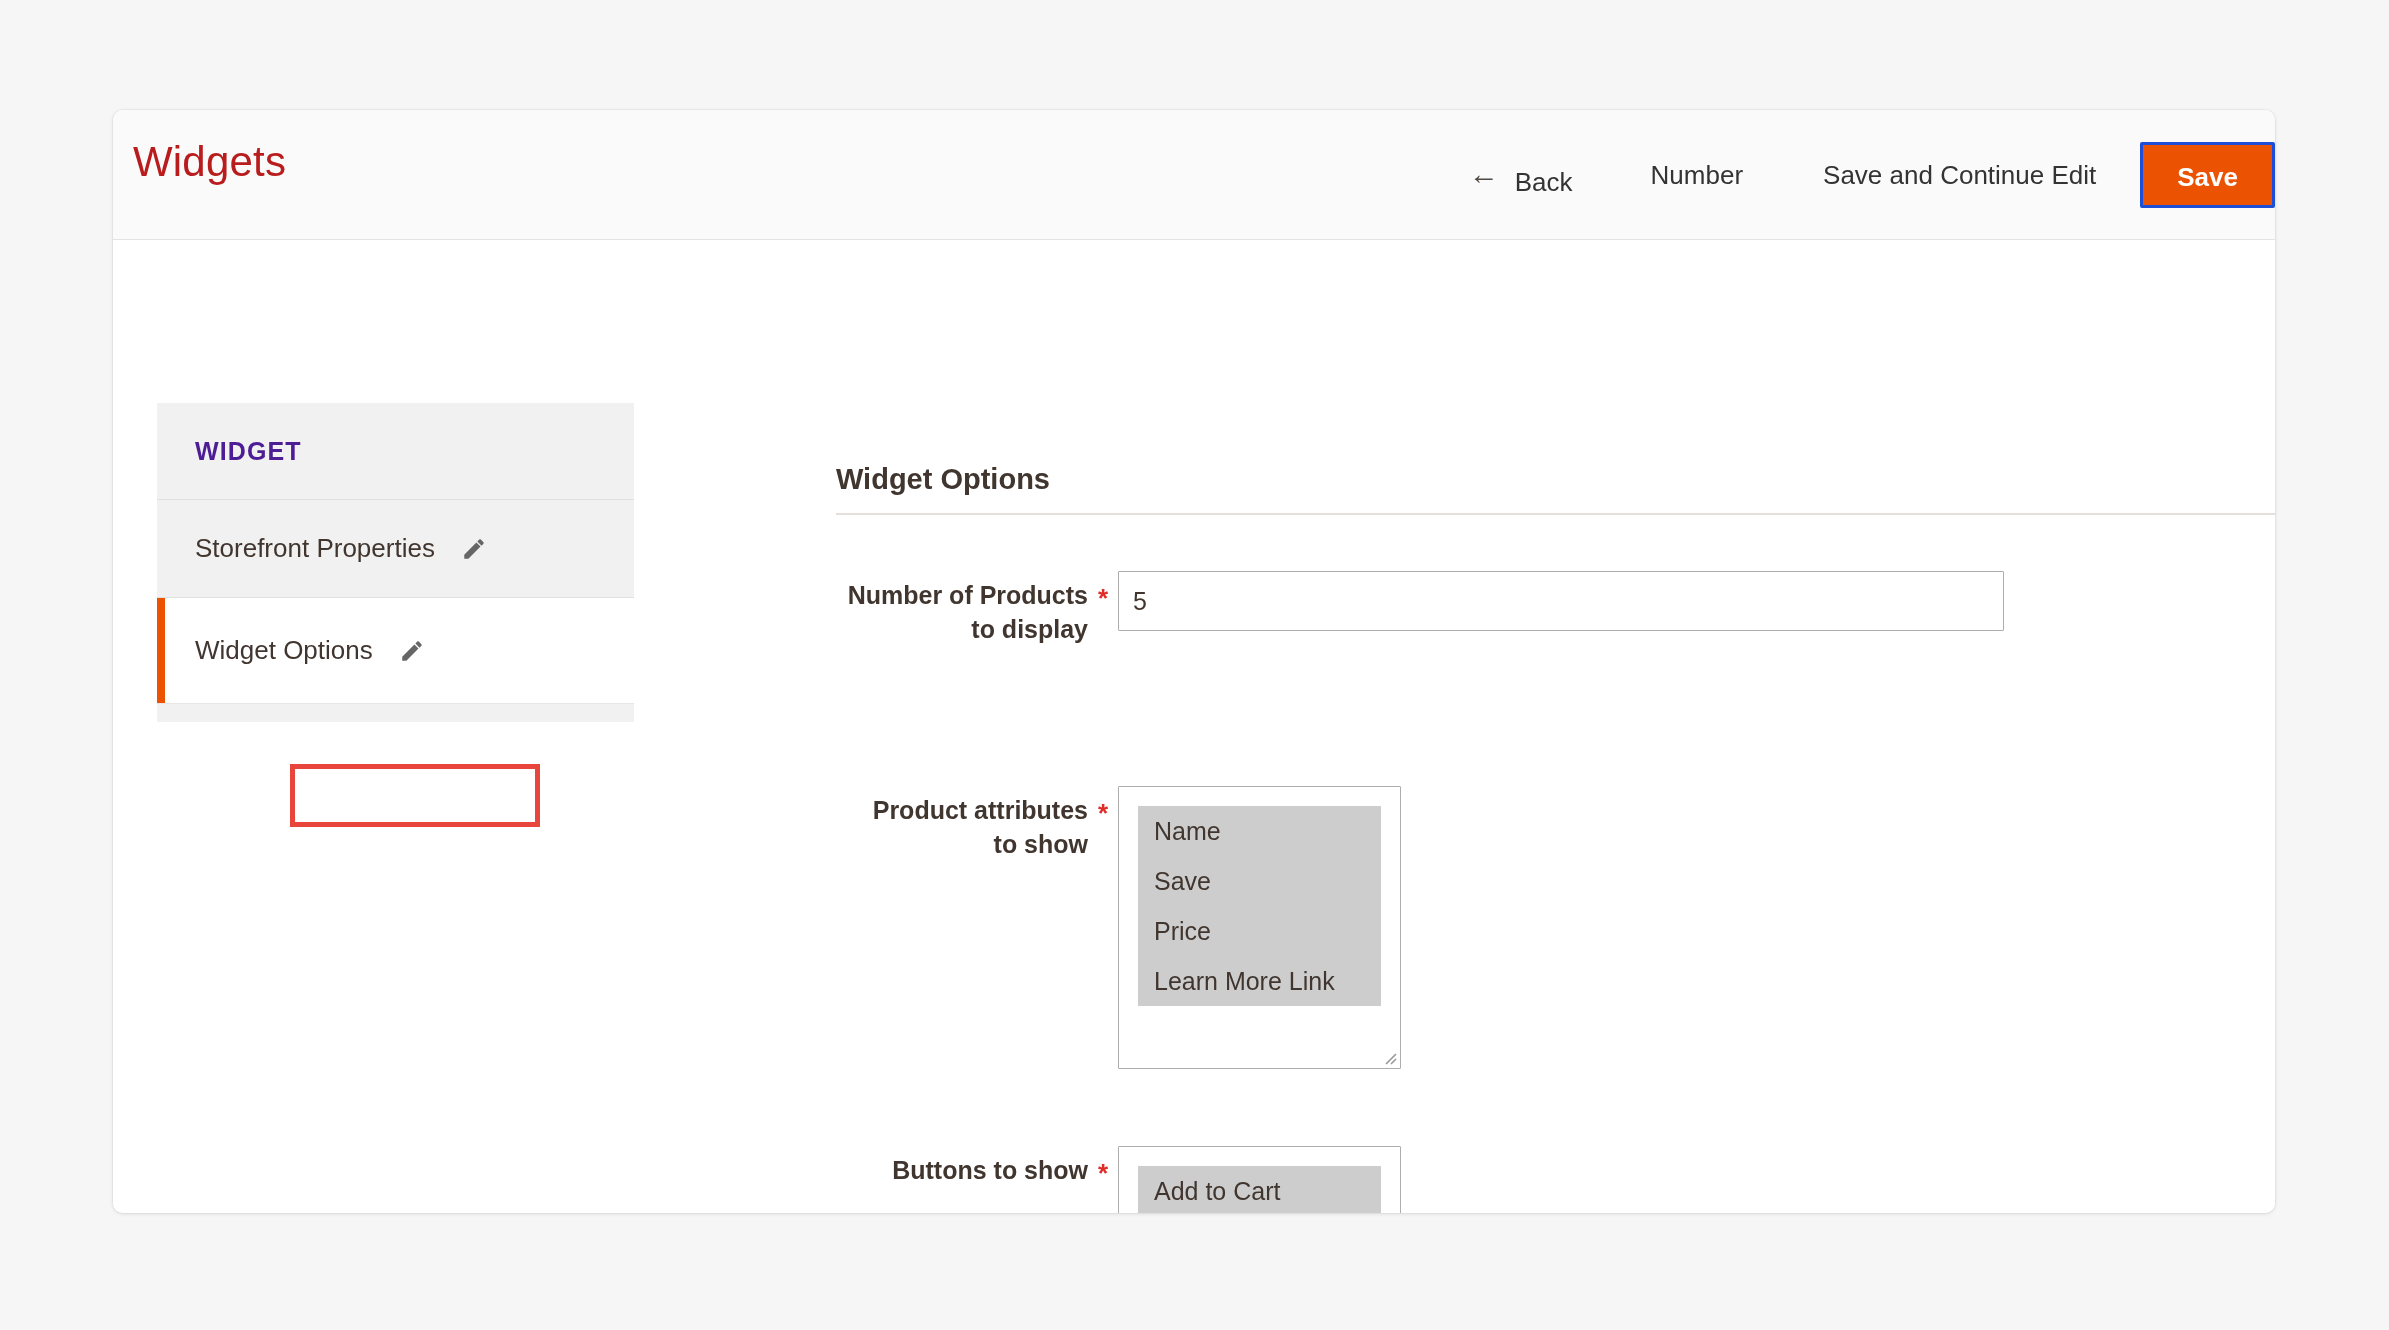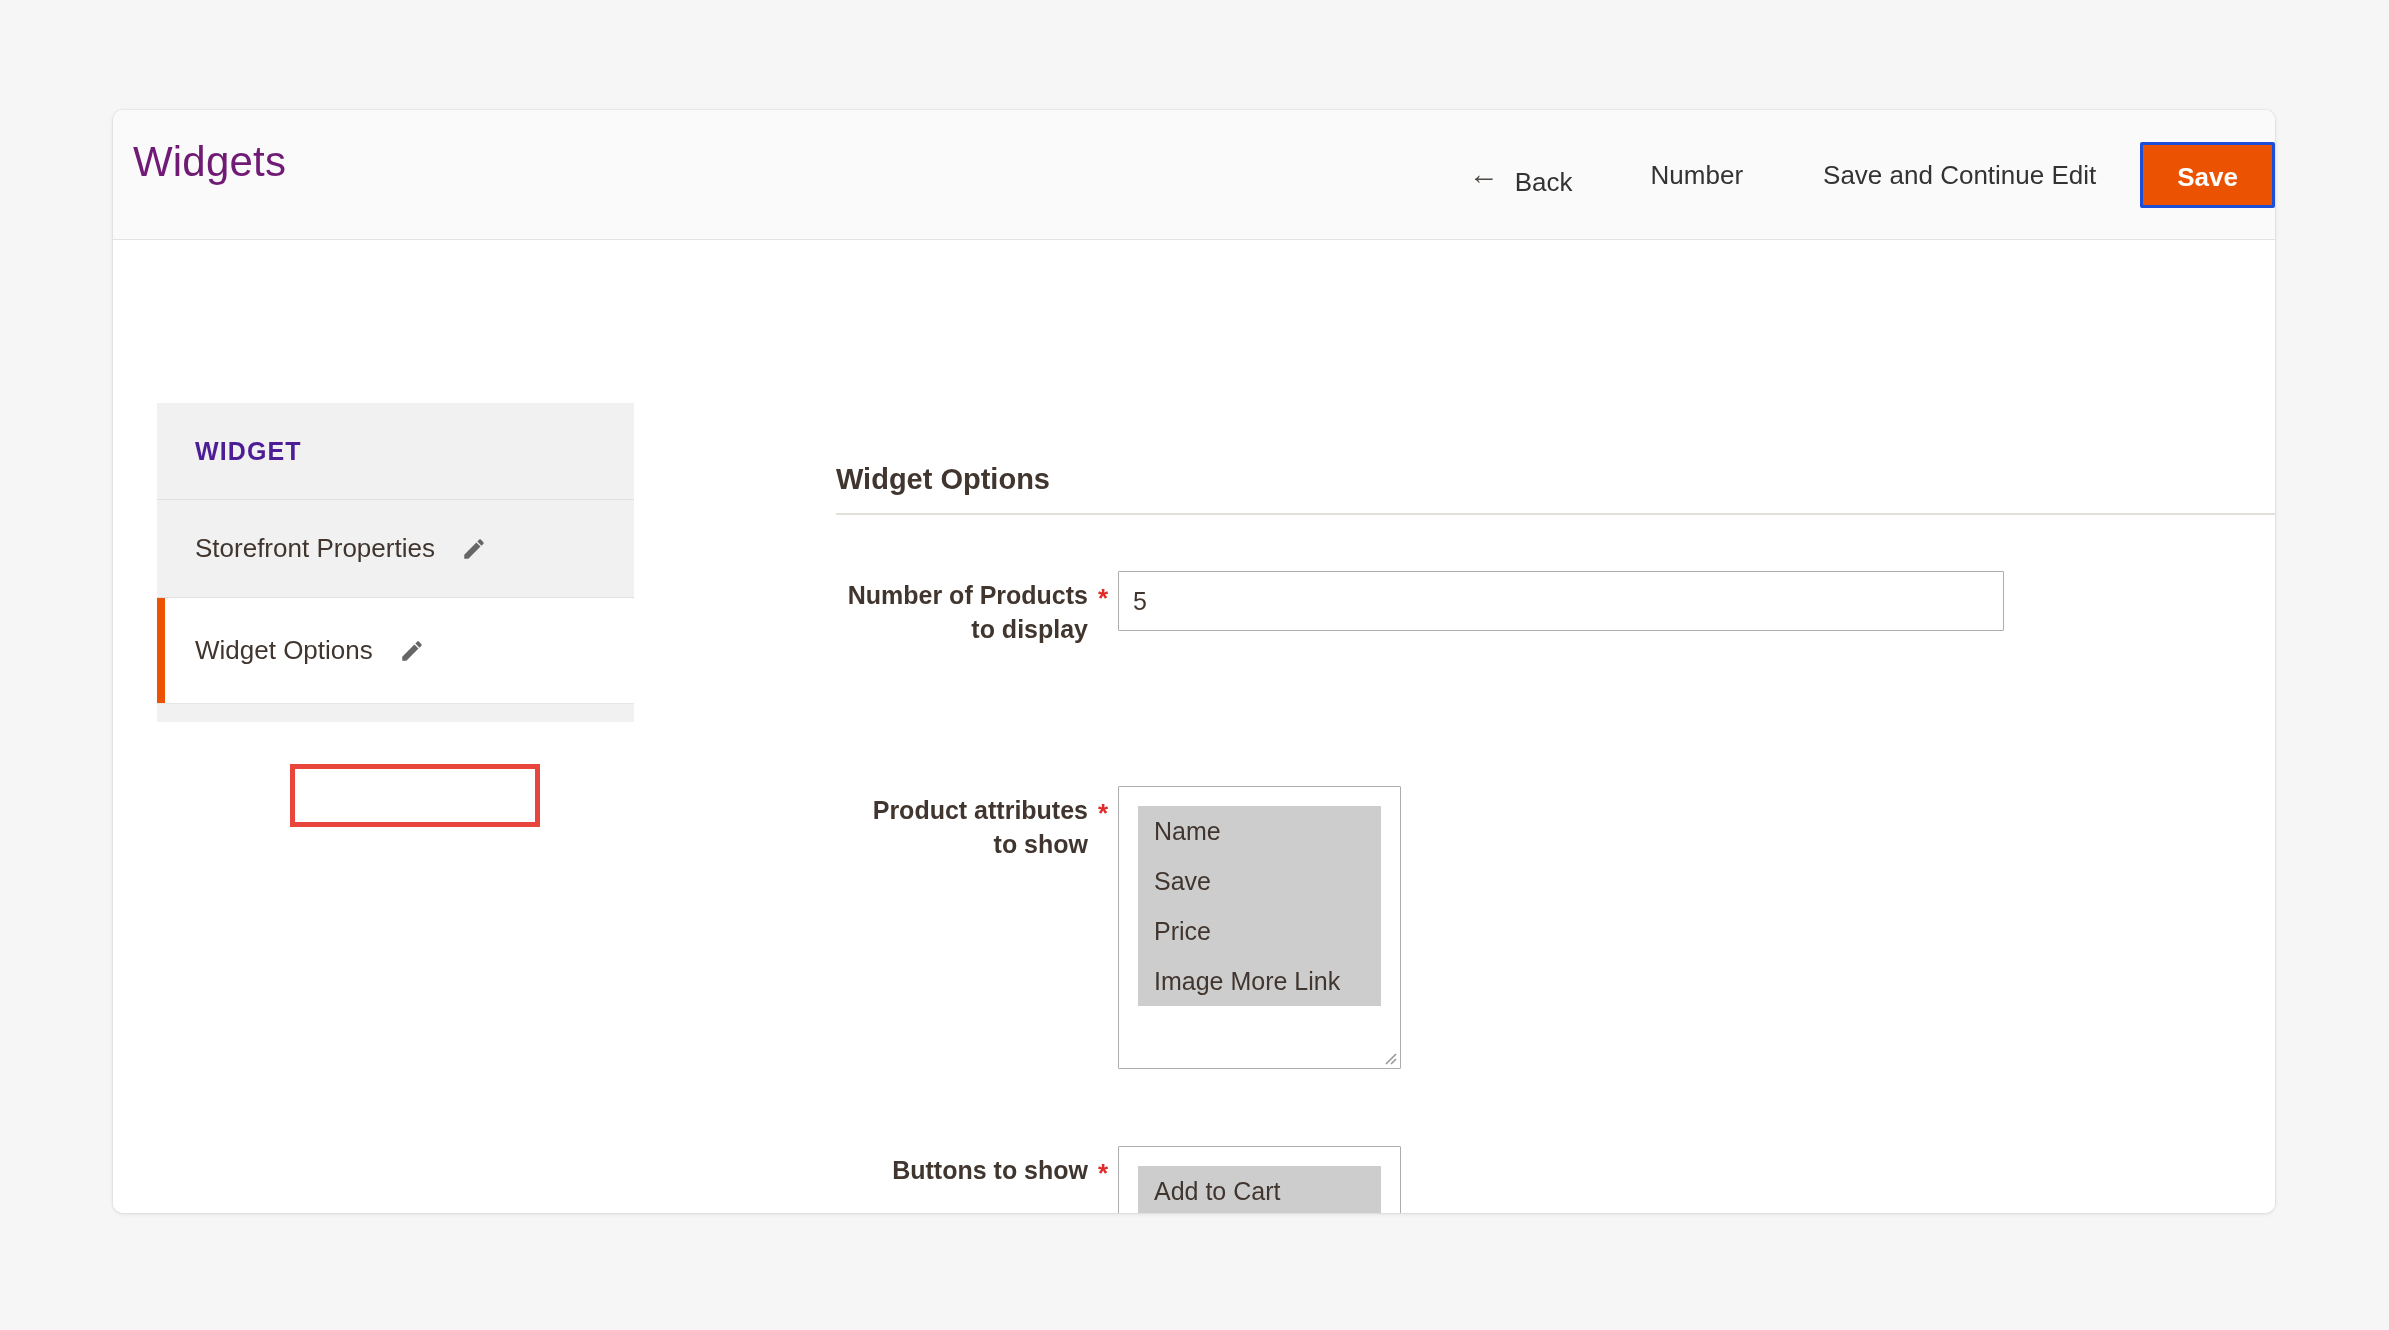--- a/index.html
+++ b/index.html
@@ -37,21 +37,21 @@
     background: #fafafa;
     border-bottom: 1px solid #e3e3e3;
     box-sizing: border-box;
   }
   .page-title {
     position: absolute;
     left: 20px;
     top: 28px;
     font-size: 42px;
     font-weight: 400;
-    color: #701a75;
+    color: #b91c1c;
     letter-spacing: 0.2px;
     white-space: nowrap;
   }
   .header-actions {
     position: absolute;
     right: 0px;
     top: 20px;
     display: flex;
     align-items: center;
     height: 90px;
@@ -353,21 +353,21 @@
         <div class="field-label">
           <div>Product attributes</div>
           <div>to show</div>
         </div>
         <div class="req-star">*</div>
         <div class="field-control">
           <div class="multiselect ms-tall">
             <div class="ms-option selected">Name</div>
             <div class="ms-option selected">Save</div>
             <div class="ms-option selected">Price</div>
-            <div class="ms-option selected">Image More Link</div>
+            <div class="ms-option selected">Learn More Link</div>
             <span class="resize-grip">
               <svg width="18" height="18" viewBox="0 0 18 18">
                 <path d="M17 7L7 17M17 12L12 17" stroke="#999999" stroke-width="1.6" fill="none"></path>
               </svg>
             </span>
           </div>
         </div>
       </div>
 
       <div class="field-row" style="left:723px; top:905px;">

